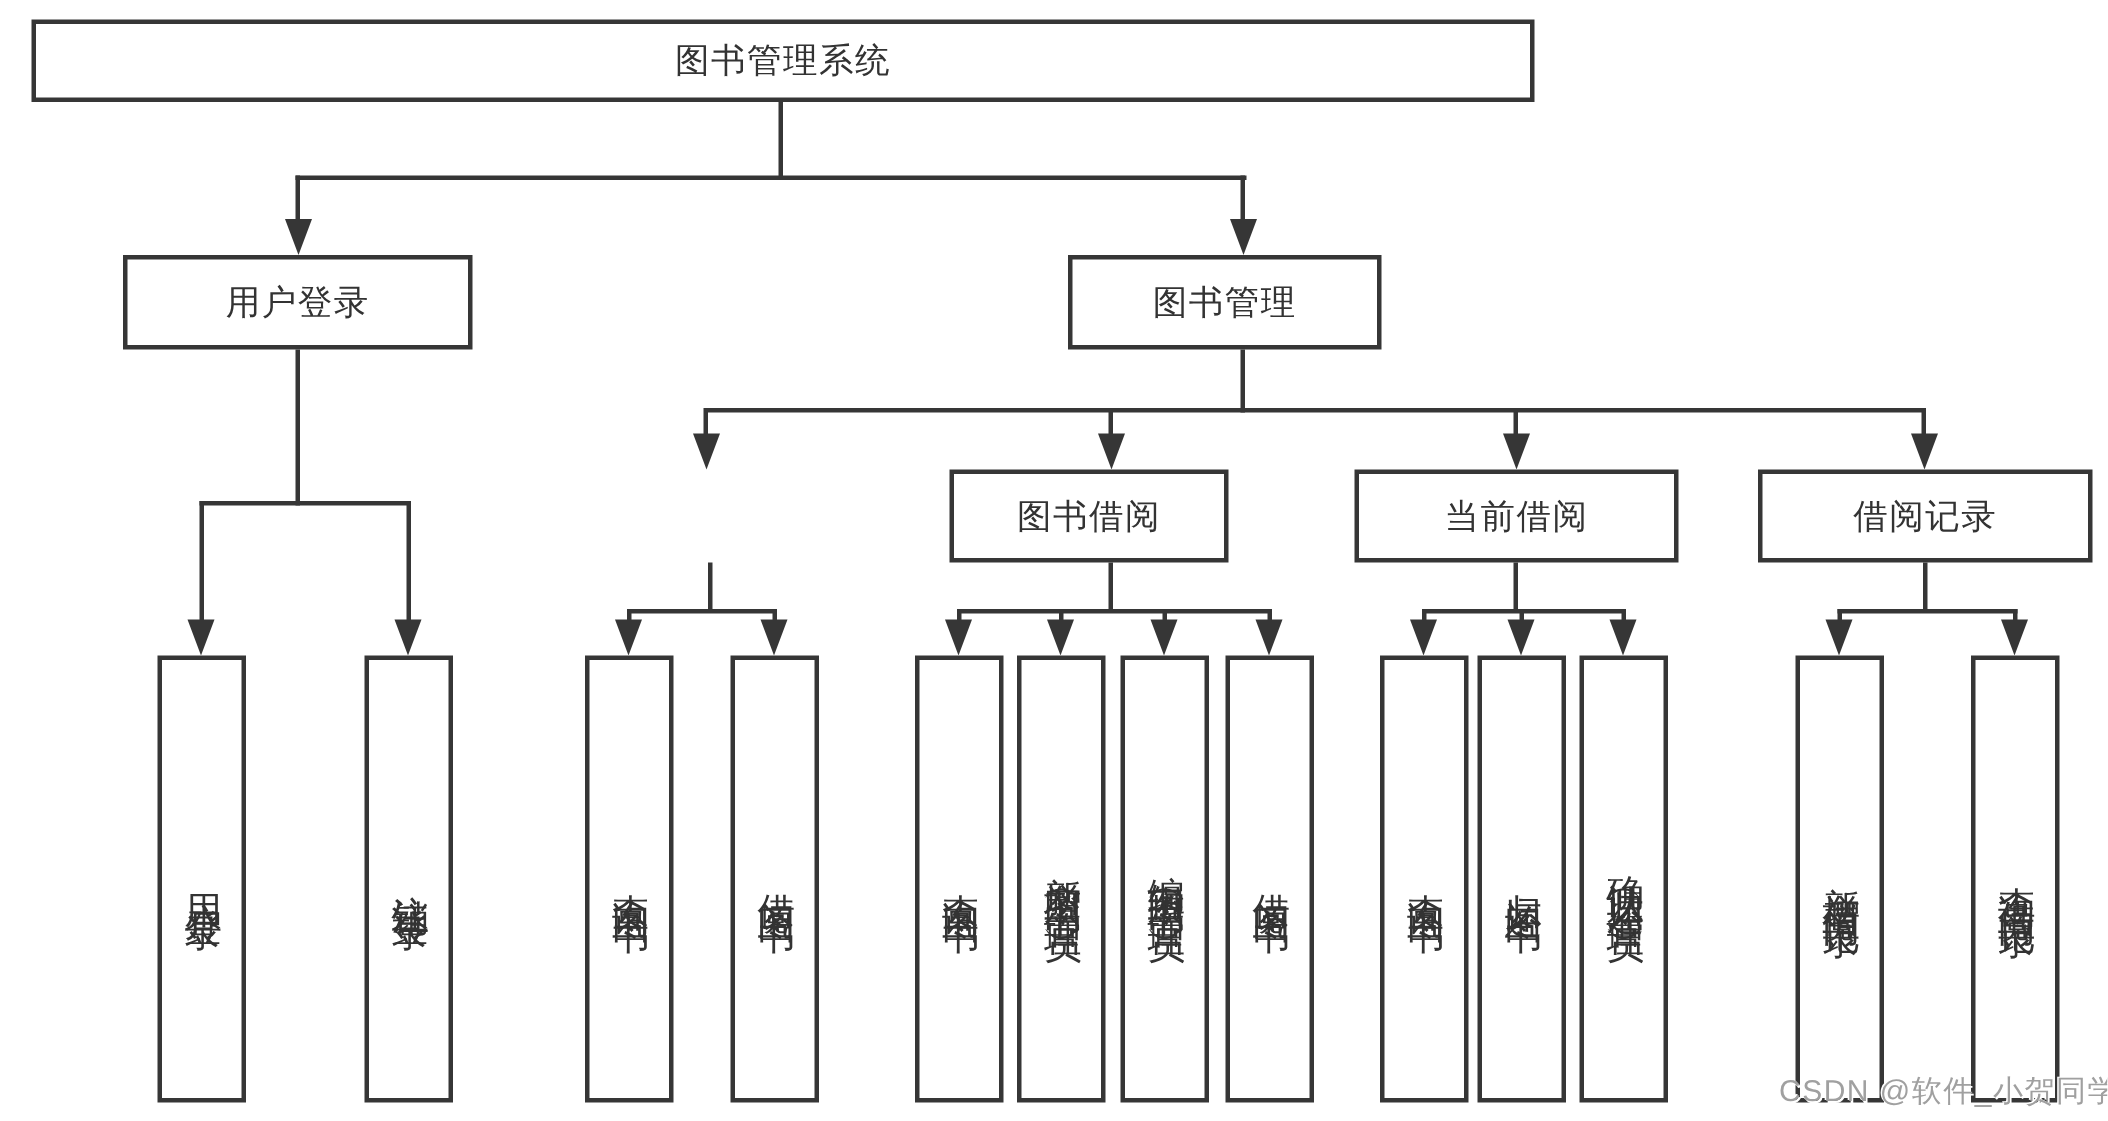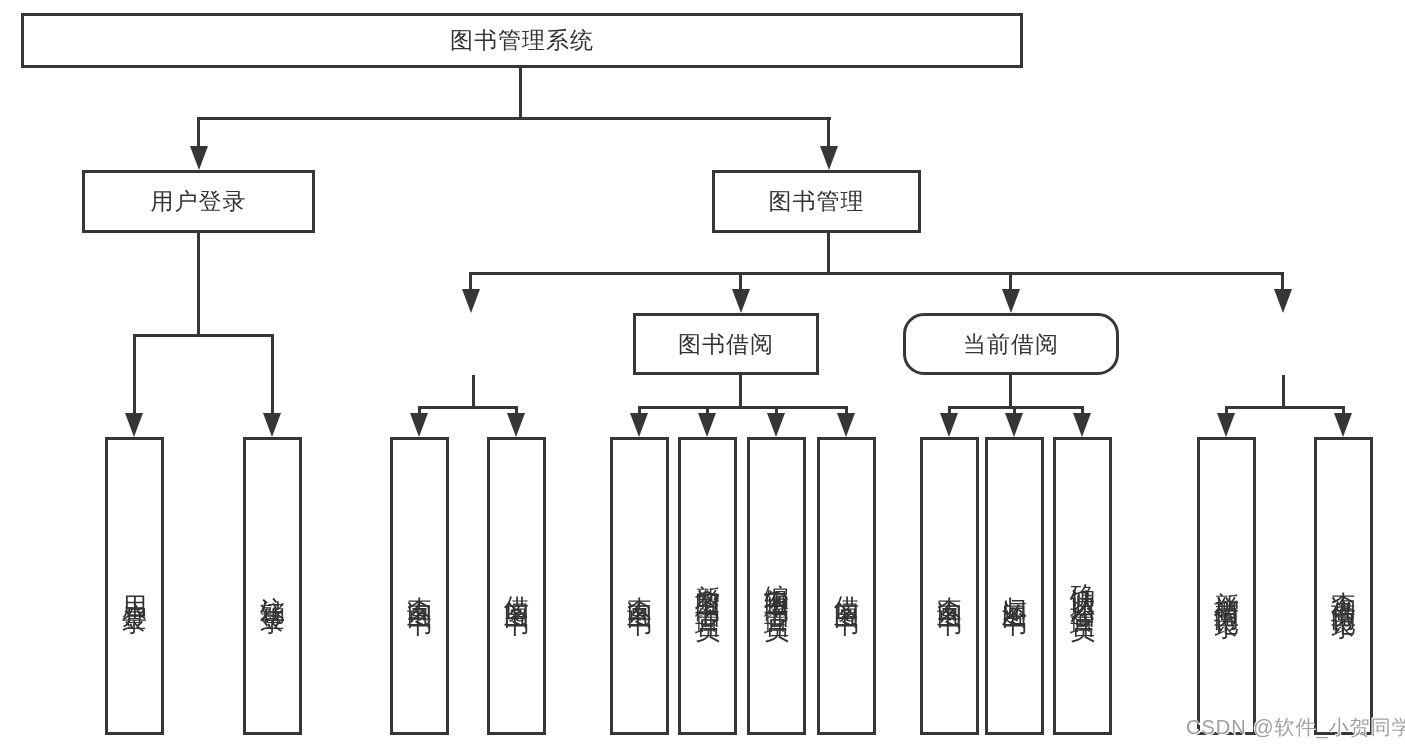--- a/index.html
+++ b/index.html
@@ -98,22 +98,25 @@
   <div class="vline" style="left:739px;top:272px;height:20px;"></div>
   <div class="arrow" style="left:732px;top:289px;"></div>
   <div class="vline" style="left:1009px;top:272px;height:20px;"></div>
   <div class="arrow" style="left:1002px;top:289px;"></div>
   <div class="vline" style="left:1281px;top:272px;height:20px;"></div>
   <div class="arrow" style="left:1274px;top:289px;"></div>
 
   <div class="box" style="left:633px;top:313px;width:186px;height:62px;">
     <span>图书借阅</span>
   </div>
-  <div class="box" style="left:903px;top:313px;width:216px;height:62px;border-radius:21px;">
+  <div class="box" style="left:903px;top:313px;width:216px;height:62px;">
     <span>当前借阅</span>
+  </div>
+  <div class="box" style="left:1172px;top:313px;width:223px;height:62px;">
+    <span>借阅记录</span>
   </div>
 
   <div class="vline" style="left:472px;top:375px;height:33px;"></div>
   <div class="hline" style="left:418px;top:406px;width:100px;"></div>
   <div class="vline" style="left:418px;top:406px;height:10px;"></div>
   <div class="arrow" style="left:410px;top:413px;"></div>
   <div class="vline" style="left:515px;top:406px;height:10px;"></div>
   <div class="arrow" style="left:507px;top:413px;"></div>
 
   <div class="vline" style="left:739px;top:375px;height:33px;"></div>

